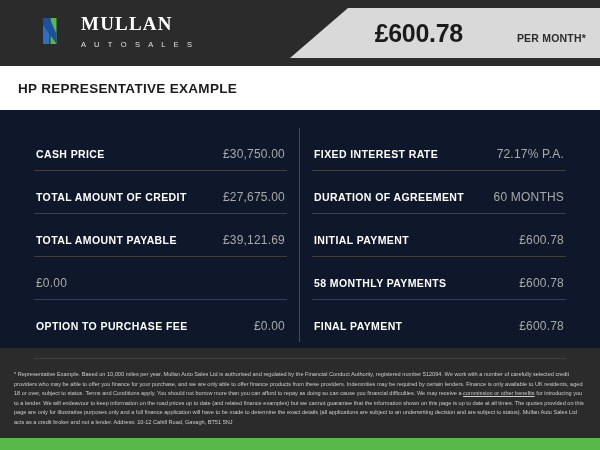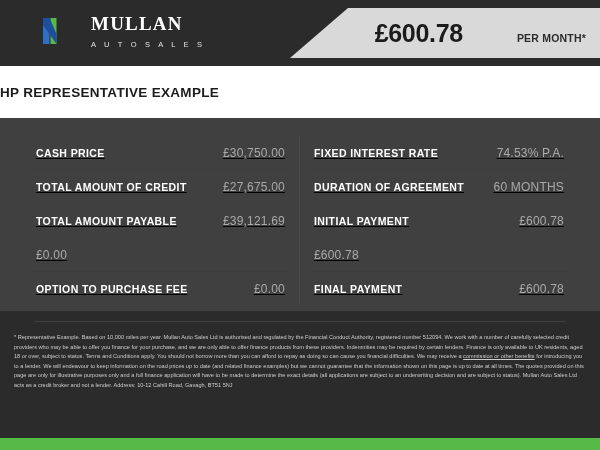--- a/index.html
+++ b/index.html
@@ -53,21 +53,21 @@
     letter-spacing: 0.2px;
     padding-left: 48px;
   }
 
   
   .logo {
     position: absolute;
     left: 42px; top: 14px;
     display: flex;
     align-items: center;
-    gap: 19px;
+    gap: 9px;
   }
   .logo-mark {
     width: 30px; height: 30px;
     position: relative;
     flex: 0 0 auto;
   }
   .logo-text { line-height: 1; }
   .logo-name {
     font-size: 19px;
     font-weight: bold;
@@ -79,37 +79,37 @@
     font-size: 7.5px;
     color: #e3e3e3;
     letter-spacing: 3.2px;
     margin-top: 8px;
     font-family: "Liberation Sans", sans-serif;
   }
 
   
   .title-bar {
     background: #ffffff;
-    height: 52px;
+    height: 44px;
     display: flex;
     align-items: center;
+    padding-left: 18px;
   }
   .title-bar h1 {
     margin: 0;
     font-size: 13.5px;
     font-weight: bold;
     color: #1c1c1c;
     letter-spacing: 0.3px;
   }
 
   
   .body-area {
-    background: #404040;
+    background: #0f172a;
     padding: 18px 22px 6px 22px;
-    text-decoration: underline;
   }
   .cols {
     display: flex;
     gap: 0;
   }
   .col {
     flex: 1 1 50%;
     padding: 0 12px;
   }
   .col.left { border-right: 1px solid #4a4a4a; }
@@ -128,20 +128,21 @@
     color: #ffffff;
     letter-spacing: 0.4px;
     text-transform: uppercase;
     white-space: nowrap;
   }
   .row .value {
     font-size: 12px;
     color: #a9a9a9;
     letter-spacing: 0.2px;
     white-space: nowrap;
+    margin-top: 9px;
   }
 
   
   .divider {
     margin: 10px 34px 0 34px;
     height: 1px;
     background: #3f3f3f;
   }
 
   
@@ -219,31 +220,32 @@
         </div>
         <div class="row">
           <span class="label">OPTION TO PURCHASE FEE</span>
           <span class="value">£0.00</span>
         </div>
       </div>
 
       <div class="col right">
         <div class="row">
           <span class="label">FIXED INTEREST RATE</span>
-          <span class="value">74.53% P.A.</span>
+          <span class="value">72.17% P.A.</span>
         </div>
         <div class="row">
           <span class="label">DURATION OF AGREEMENT</span>
           <span class="value">60 MONTHS</span>
         </div>
         <div class="row">
           <span class="label">INITIAL PAYMENT</span>
           <span class="value">£600.78</span>
         </div>
         <div class="row">
+          <span class="label">58 MONTHLY PAYMENTS</span>
           <span class="value">£600.78</span>
         </div>
         <div class="row">
           <span class="label">FINAL PAYMENT</span>
           <span class="value">£600.78</span>
         </div>
       </div>
 
     </div>
   </div>

